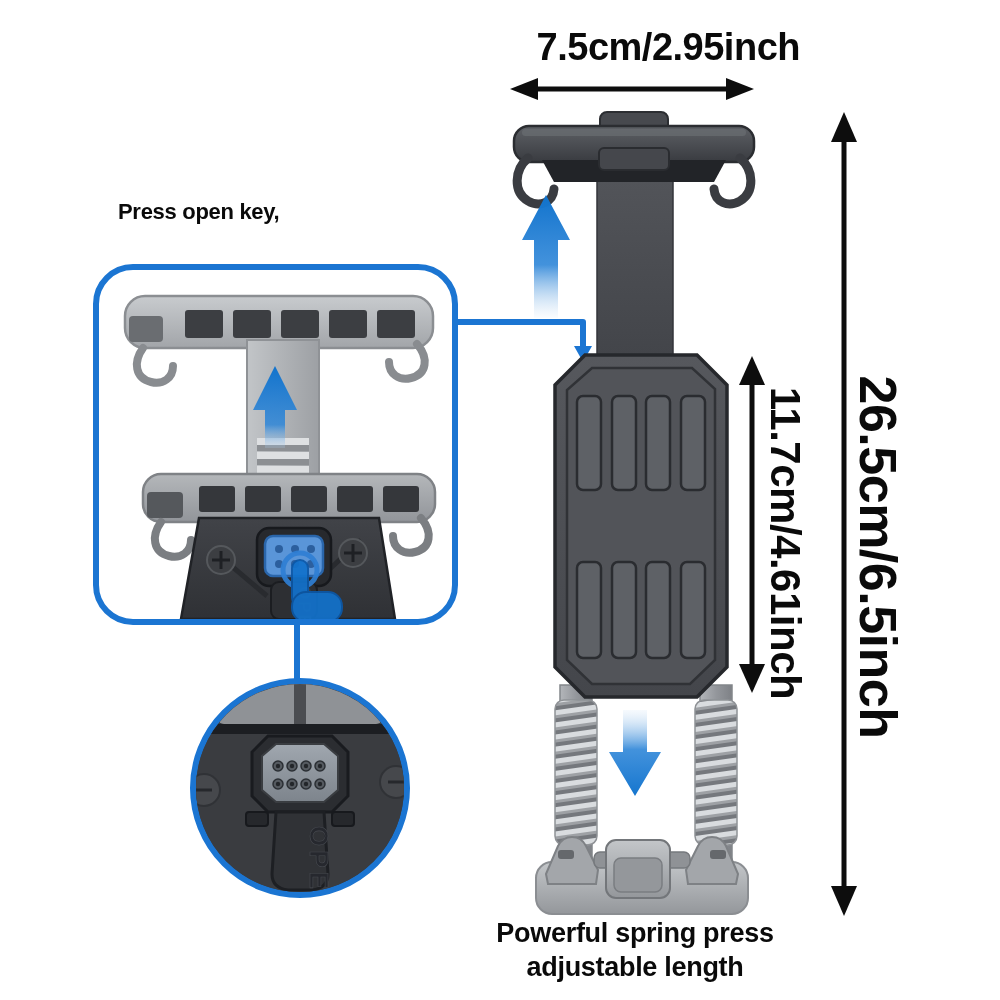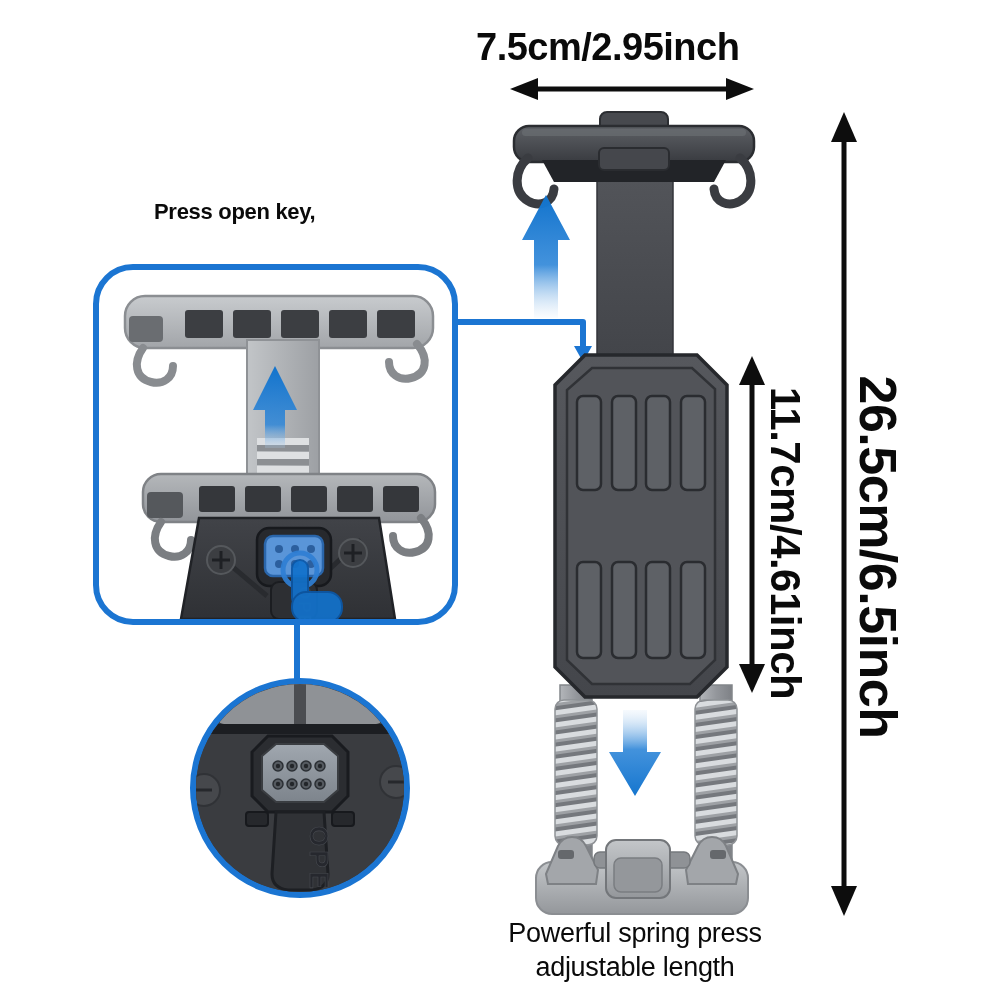--- a/index.html
+++ b/index.html
@@ -2,27 +2,27 @@
 <html style="--accent-blue: #1272cc; --callout-blue: #1b75d2; --arrow-black: #0d0d0d; --product-dark: #46484d; --product-light: #a9acb0; --background: #ffffff;"><head>
 <meta charset="utf-8">
 <style>
   html,body{margin:0;padding:0;background:#fff;}
   .canvas{
     position:relative;width:1000px;height:1000px;background:#ffffff;overflow:hidden;
     font-family:"Liberation Sans", sans-serif;color:#0a0a0a;
   }
   .abs{position:absolute;}
   .blabel{font-weight:bold;letter-spacing:-0.5px;white-space:nowrap;}
-  #clamp-width-label{left:476px;top:26px;width:300px;text-align:left;font-size:38px;}
+  #clamp-width-label{left:500px;top:26px;width:300px;text-align:right;font-size:38px;}
   #overall-height-label{left:678px;top:527px;width:400px;text-align:center;font-size:52px;
      transform:rotate(90deg);}
   #plate-height-label{left:615px;top:519px;width:340px;text-align:center;font-size:42px;
      transform:rotate(90deg);}
-  #instruction{left:118px;top:197px;font-size:22px;font-weight:bold;line-height:29px;letter-spacing:-0.3px;margin-left:36px;}
-  #caption{left:485px;top:916px;width:300px;text-align:center;font-size:27px;font-weight:normal;line-height:34px;letter-spacing:-0.3px;}
+  #instruction{left:118px;top:197px;font-size:22px;font-weight:bold;line-height:29px;letter-spacing:-0.3px;}
+  #caption{left:485px;top:916px;width:300px;text-align:center;font-size:27px;font-weight:bold;line-height:34px;letter-spacing:-0.3px;}
   #callout-box{
     left:93px;top:264px;width:365px;height:361px;border:6px solid var(--callout-blue);
     border-radius:40px;box-sizing:border-box;background:#fff;
   }
   #callout-circle{
     left:190px;top:678px;width:220px;height:220px;border:6px solid var(--callout-blue);
     border-radius:50%;box-sizing:border-box;background:#3a3c40;overflow:hidden;
   }
   #button-to-circle-line{left:294px;top:588px;width:6px;height:94px;background:var(--callout-blue);}
   .blue-stroke{stroke:var(--callout-blue);}

